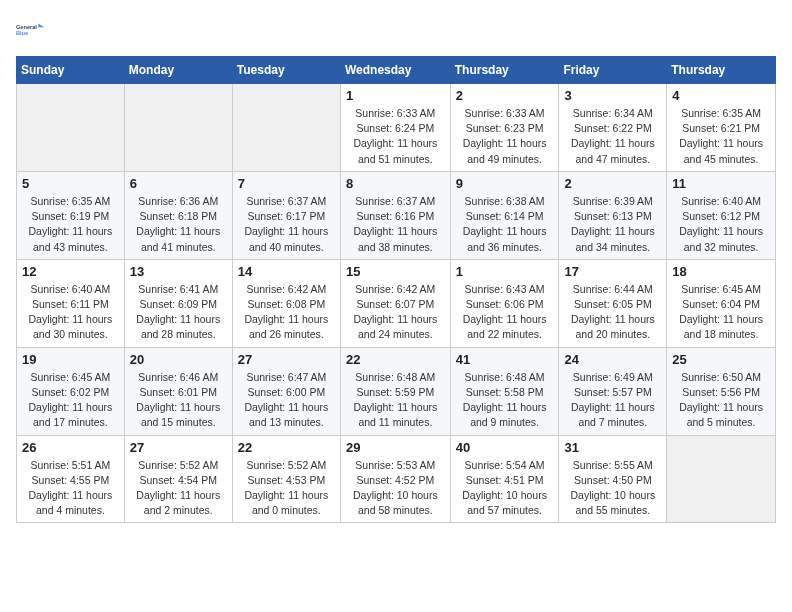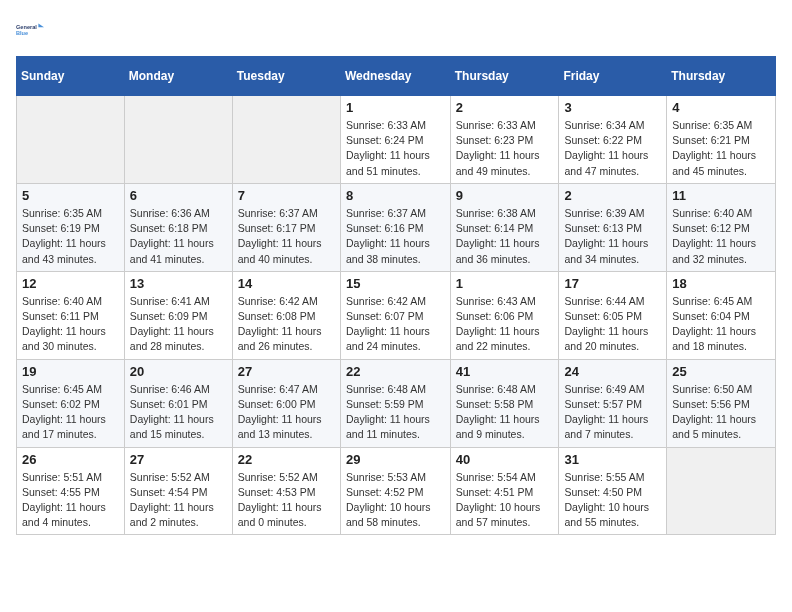--- a/index.html
+++ b/index.html
@@ -38,21 +38,21 @@
       color: #444;
     }
     .calendar {
       width: 100%;
       border-collapse: collapse;
       font-size: 11px;
     }
     .calendar th {
       background: #2a5ca8;
       color: #fff;
-      padding: 12px 4px;
+      padding: 6px 4px;
       text-align: left;
       font-size: 12px;
       font-weight: bold;
       border: 1px solid #2a5ca8;
     }
     .calendar td {
       border: 1px solid #ccc;
       vertical-align: top;
       padding: 4px 5px;
       width: 113px;
@@ -65,20 +65,21 @@
     .day-num {
       font-weight: bold;
       font-size: 13px;
       color: #222;
       margin-bottom: 3px;
     }
     .day-info {
       color: #333;
       font-size: 10.5px;
       line-height: 1.45;
+      text-align: center;
     }
     .empty-cell {
       background: #f0f0f0 !important;
     }
   </style>
 </head>
 <body>
 
 <div class="header">
   <div class="logo">

